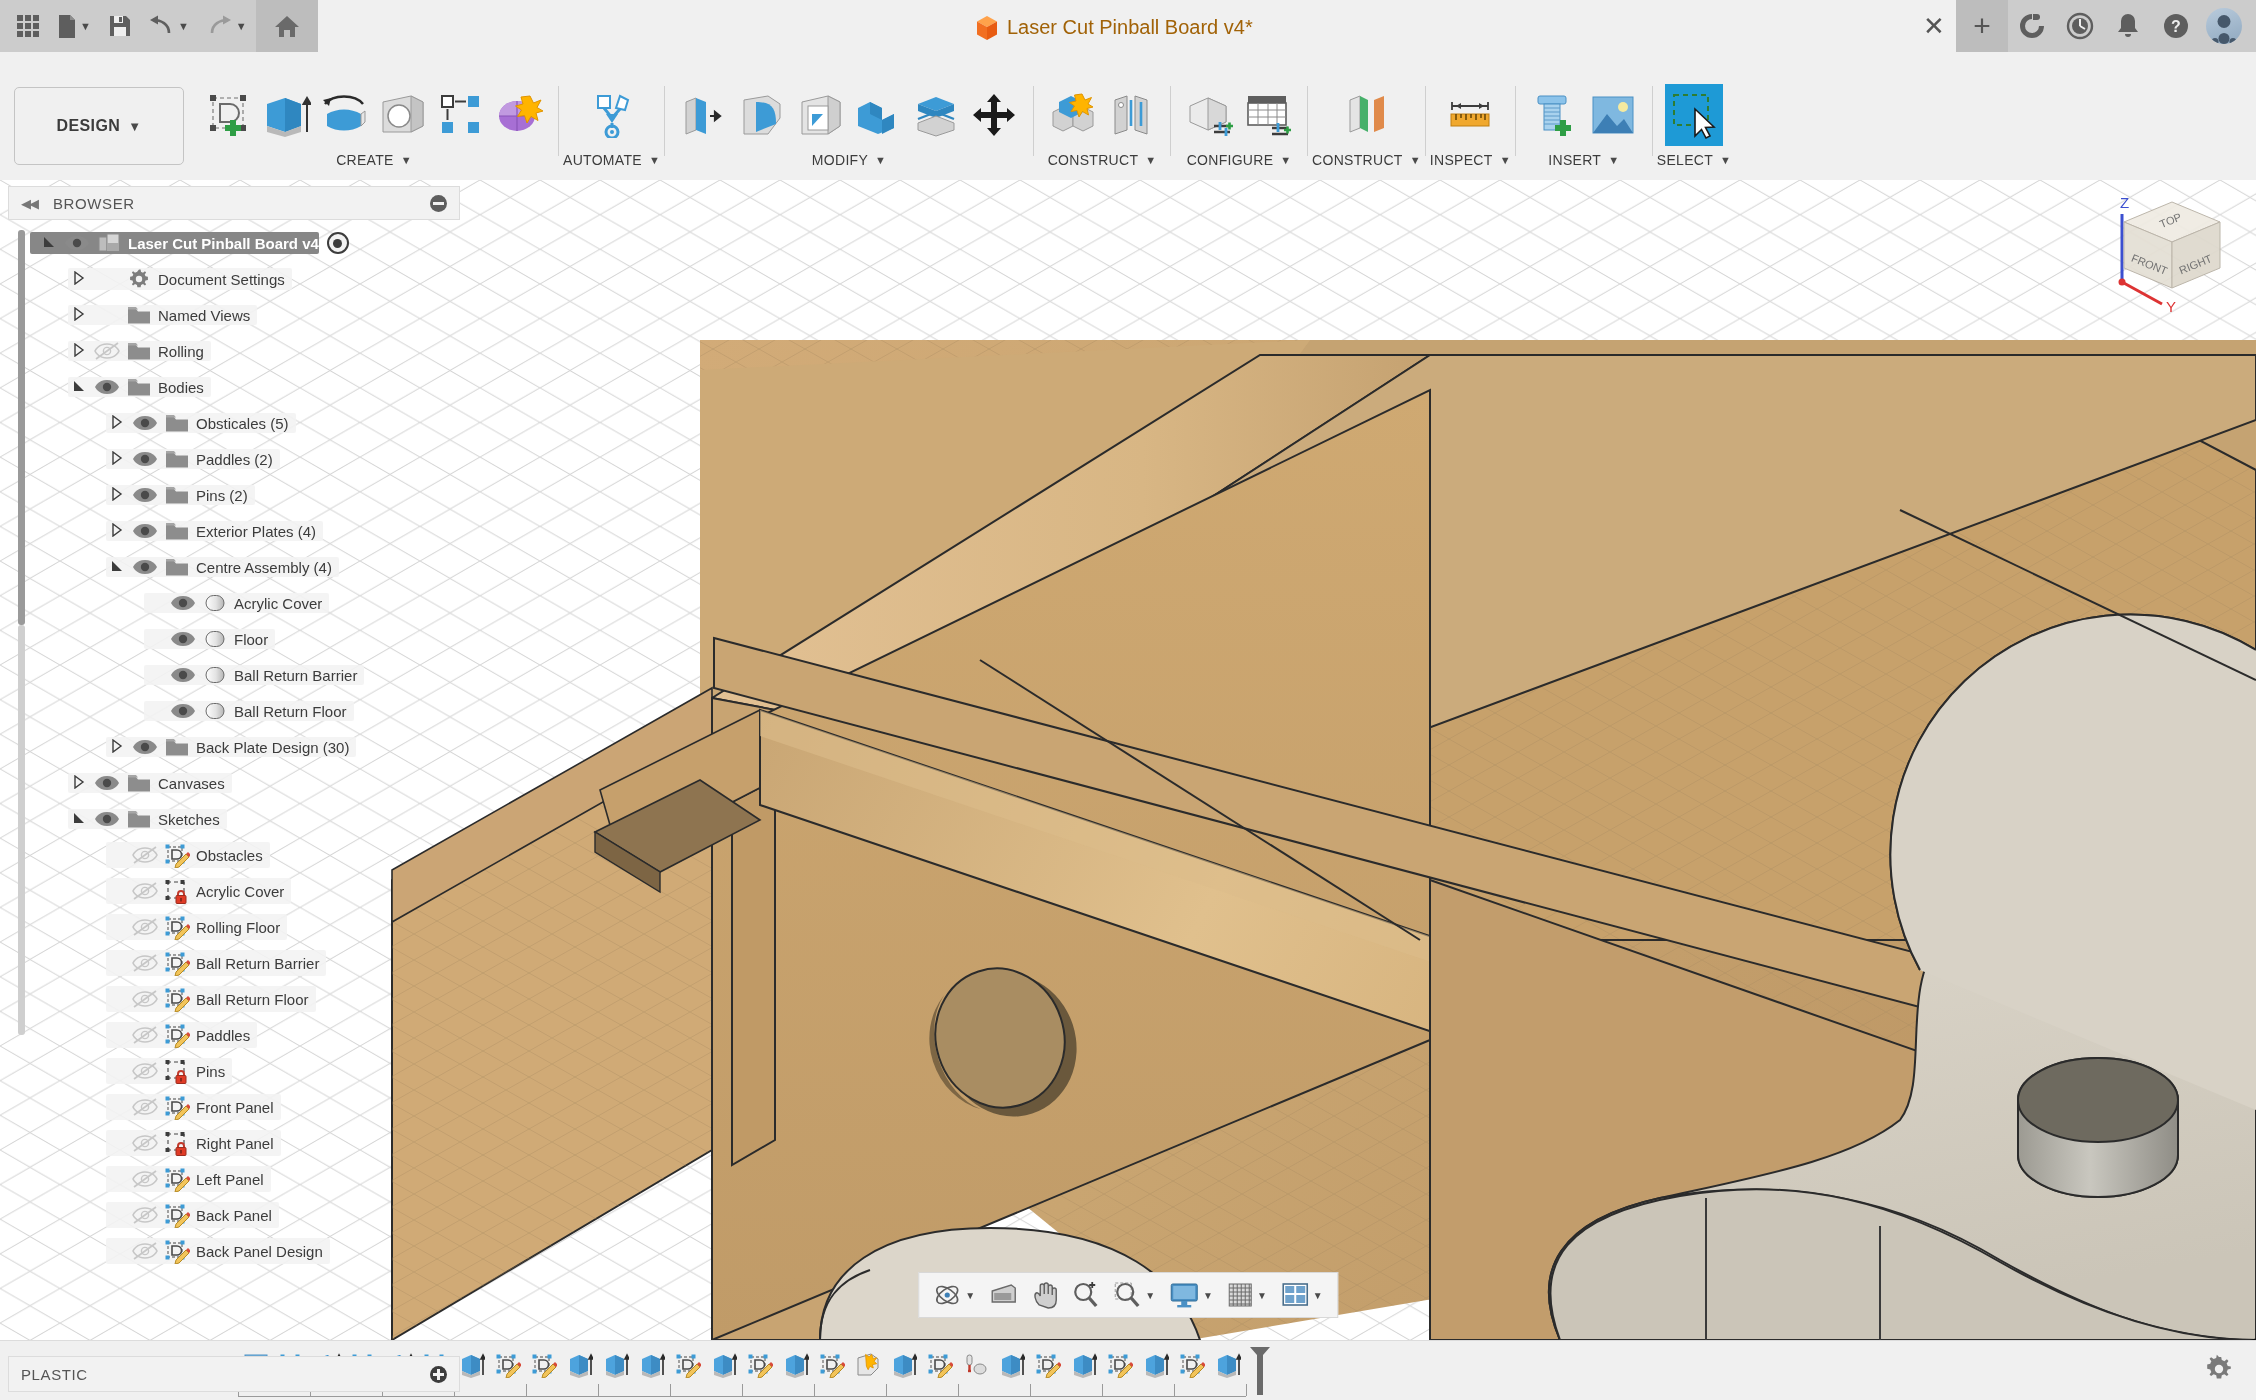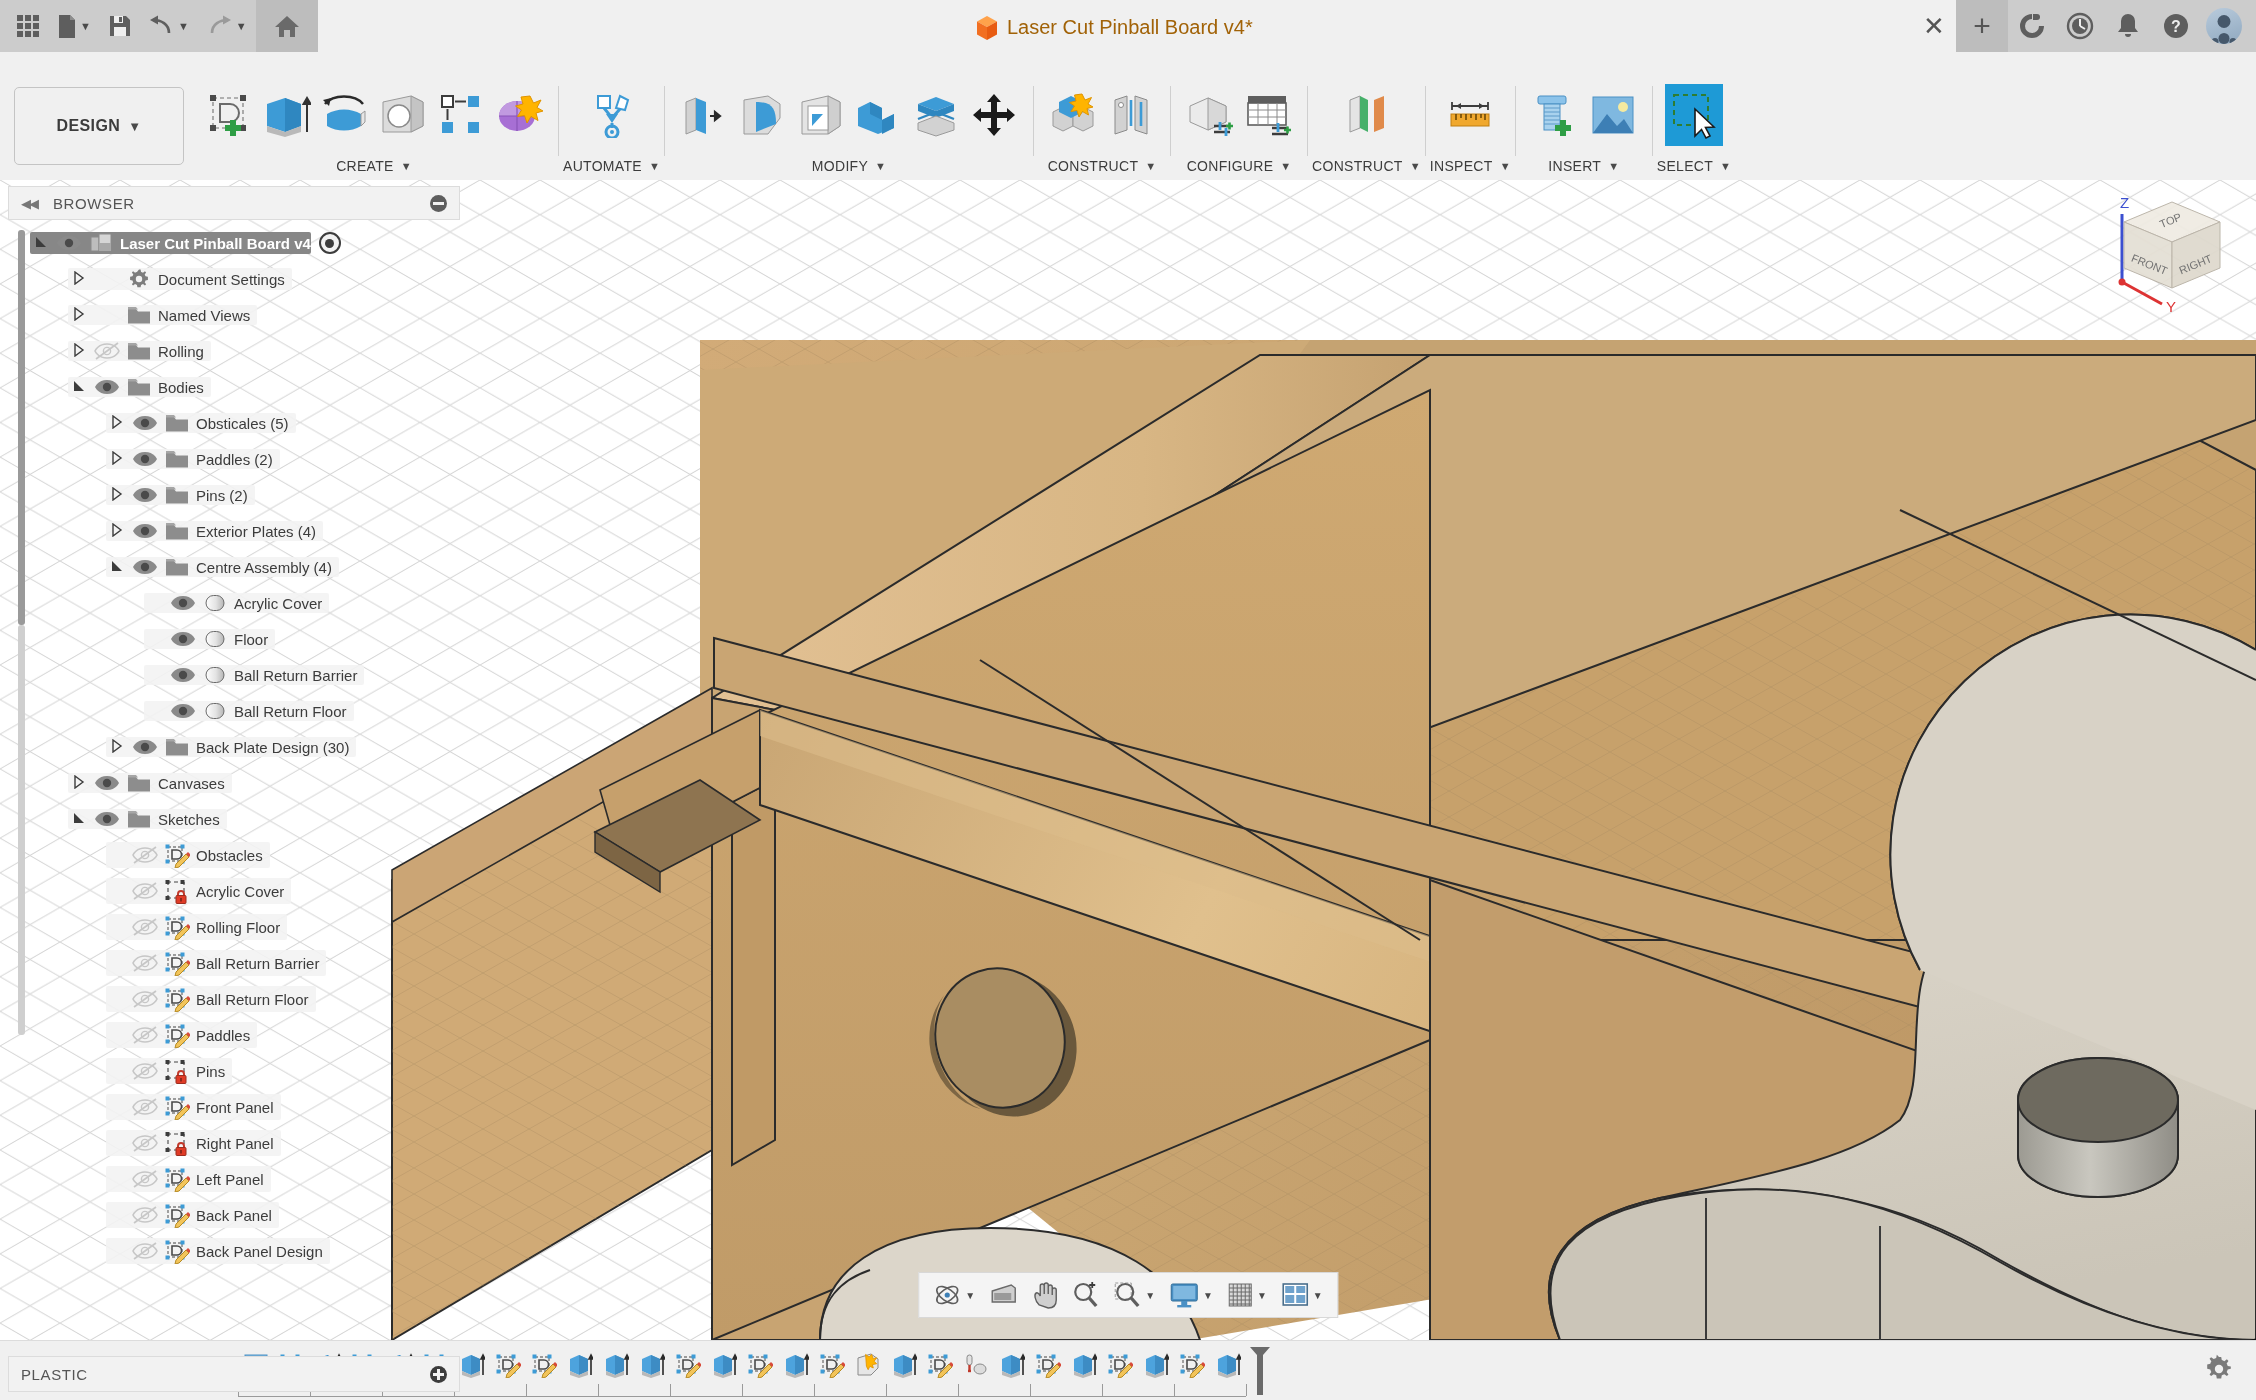--- a/index.html
+++ b/index.html
@@ -85,21 +85,21 @@
   .design-btn {
     margin: 5px 10px 0 14px; width: 170px; height: 78px;
     border: 1px solid #c4c4c4; border-radius: 5px; background: #f0f0f0;
     display: flex; align-items: center; justify-content: center;
     font-size: 16px; color: #3c3c3c; font-weight: bold; letter-spacing: .4px;
   }
   .rgroup { display: flex; flex-direction: column; align-items: center; height: 96px; position: relative; }
   .rgroup-icons { display: flex; align-items: center; height: 66px; padding: 0 6px; }
   .rgroup-label {
     font-size: 14px; color: #3c3c3c; letter-spacing: .3px;
-    display: flex; align-items: center; gap: 4px; margin-top: 10px;
+    display: flex; align-items: center; gap: 4px; margin-top: 4px;
   }
   .rsep { width: 1px; height: 70px; background: #cfcfcf; margin: 4px 4px 0 4px; align-self: flex-start; }
   .ricon { width: 58px; height: 62px; display: flex; align-items: center; justify-content: center; position: relative; }
   .ricon.sel { background: #1e9ad6; }
 
   
   .viewport {
     position: absolute; left: 0; top: 180px; width: 2256px; height: 1160px;
     overflow: hidden; background: #ffffff;
   }
@@ -126,21 +126,21 @@
   .scrollbar {
     position: absolute; left: 10px; top: 10px; width: 7px; height: 395px;
     background: #9a9a9a; border-radius: 3px;
   }
   .scrollbar2 {
     position: absolute; left: 10px; top: 405px; width: 7px; height: 410px;
     background: #cfcfcf; border-radius: 3px;
   }
   .trow { display: flex; align-items: center; height: 36px; position: relative; }
   .tw { display: inline-flex; align-items: center; background: rgba(242,242,242,.88); border-radius: 2px; padding-right: 7px; }
-  .trow.root .tw { background: #878787; color: #fff; font-weight: bold; padding-right: 0; }
+  .trow.root .tw { background: #878787; color: #fff; font-weight: bold; padding-right: 0; padding-left: 8px; }
   .arrow { width: 22px; text-align: center; color: #444; font-size: 13px; flex: none; }
   .arrow.open { }
   .arrow.closed { }
   .eye { width: 34px; display: flex; align-items: center; justify-content: center; flex: none; }
   .ticon { width: 30px; display: flex; align-items: center; justify-content: center; flex: none; margin-right: 4px; }
   .tlabel { white-space: nowrap; }
   .radio-dot {
     width: 22px; height: 22px; border-radius: 50%; border: 2px solid #3c3c3c;
     display: flex; align-items: center; justify-content: center; margin-left: 8px; background: #f2f2f2; flex: none;
   }

